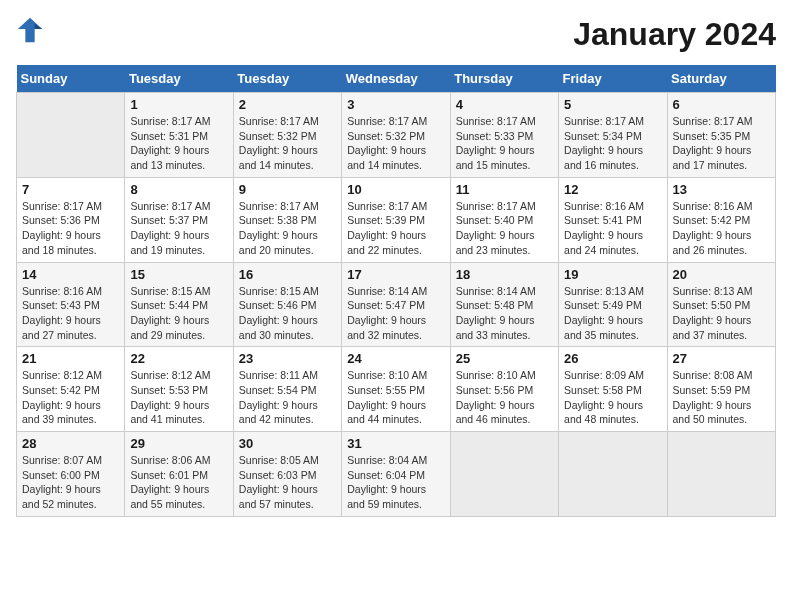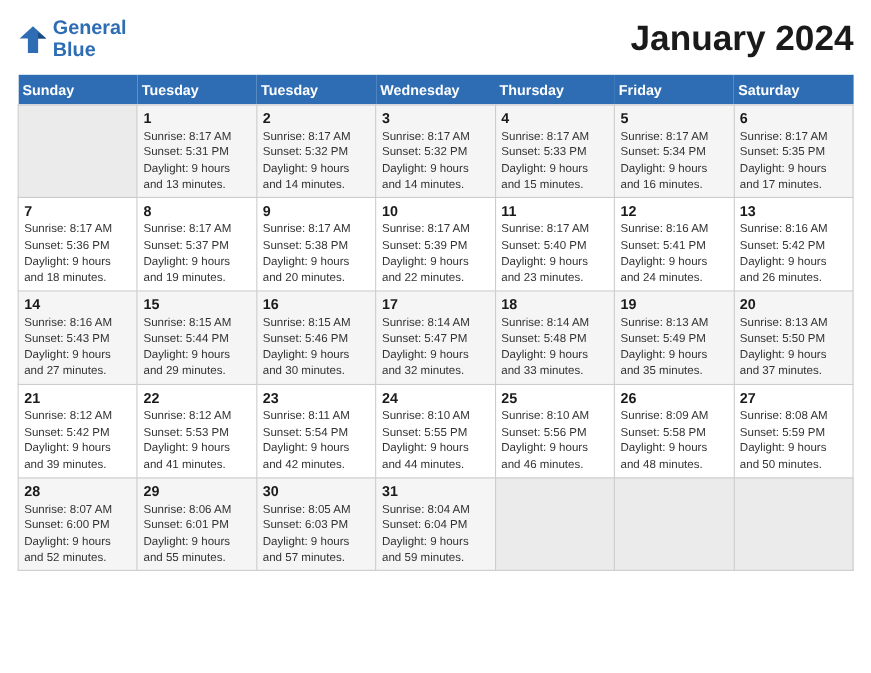--- a/index.html
+++ b/index.html
@@ -99,24 +99,20 @@
   </style>
 </head>
 <body>
 
 <div class="header">
   <div class="logo">
     <svg class="logo-icon" viewBox="0 0 30 30">
       <polygon points="15,2 28,14 20,14 20,28 10,28 10,14 2,14" fill="#2e6db4"></polygon>
       <polygon points="20,8 28,14 20,14" fill="#1a4a80"></polygon>
     </svg>
-    <div class="logo-text">
-      <div><span>General</span></div>
-      <div><span>Blue</span></div>
-    </div>
   </div>
   <div class="title-block">
     <h1>January 2024</h1>
   </div>
 </div>
 
 <table>
   <thead>
     <tr>
     <th>Sunday</th>

